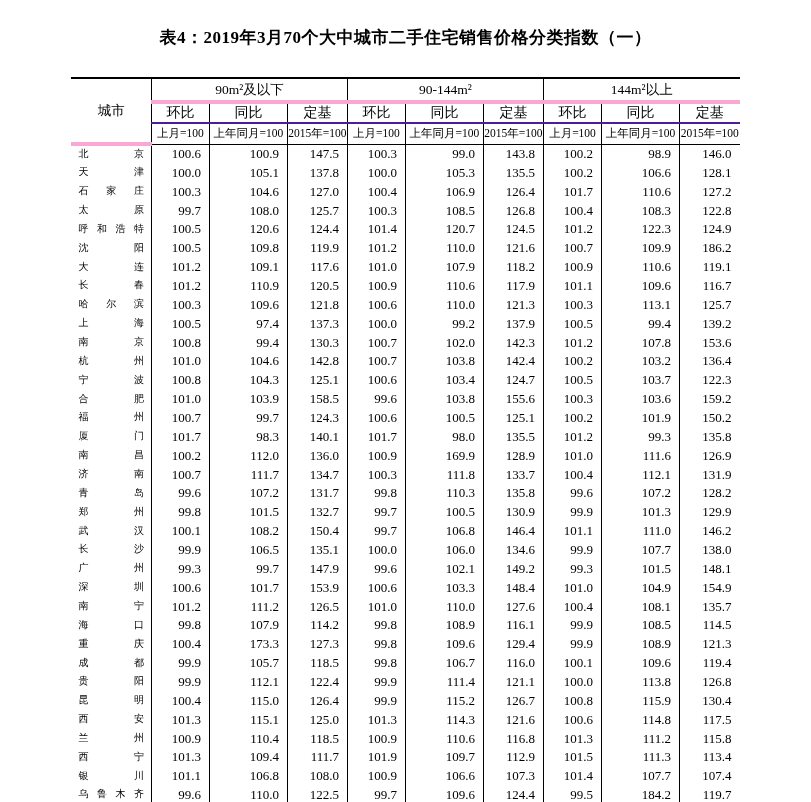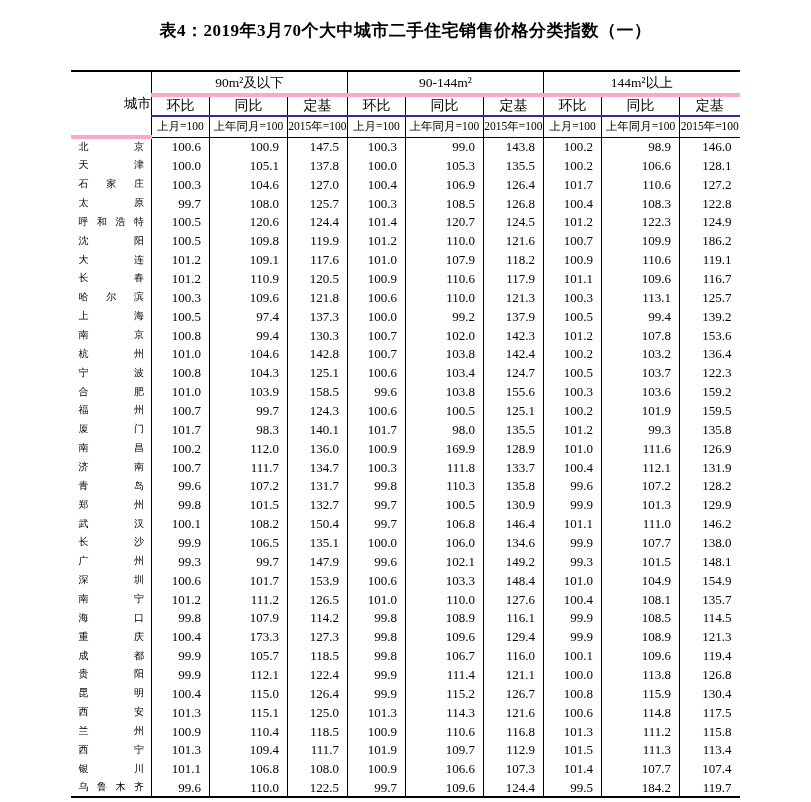--- a/index.html
+++ b/index.html
@@ -10,21 +10,21 @@
     color: #000000;
   }
   .page {
     position: relative;
     width: 811px;
     height: 802px;
     background: #ffffff;
     overflow: hidden;
   }
   .title {
-    margin: 4px;
+    margin: 11px;
     padding-top: 15px;
     font-size: 17px;
     line-height: 24px;
     font-weight: bold;
     text-align: center;
     letter-spacing: 0.5px;
   }
   table.tbl {
     border-collapse: collapse;
     table-layout: fixed;
@@ -45,21 +45,21 @@
   .tbl th.no-r { border-right: none; }
 
   tr.h1 { height: 24px; }
   tr.h2 { height: 20px; }
   tr.h3 { height: 21px; }
   tr.h1 th { border-bottom: 4px solid #f9a8d4; font-size: 13.5px; }
   tr.h2 th { border-bottom: 2px solid #4c1d95; font-size: 14px; }
   tr.h3 th { border-bottom: 1px solid #000; font-size: 11.5px; text-align: center; }
   th.city-h {
     font-size: 14px;
-    text-align: right;
+    text-align: center;
     border-bottom: 1px solid #000;
   }
   .grp, .metric, .base { text-align: center; }
 
   tbody tr { height: 18.86px; }
   td.city { padding: 0 7px; font-size: 10px; }
   td.city .city-inner {
     display: block;
     width: 100%;
     text-align: justify;
@@ -324,21 +324,21 @@
             <span class="city-inner">福州</span>
           </td>
           <td class="num">100.7</td>
           <td class="num">99.7</td>
           <td class="num">124.3</td>
           <td class="num">100.6</td>
           <td class="num">100.5</td>
           <td class="num">125.1</td>
           <td class="num">100.2</td>
           <td class="num">101.9</td>
-          <td class="num">159.5</td>
+          <td class="num">150.2</td>
         </tr>
         <tr>
           <td class="city">
             <span class="city-inner">厦门</span>
           </td>
           <td class="num">101.7</td>
           <td class="num">98.3</td>
           <td class="num">140.1</td>
           <td class="num">101.7</td>
           <td class="num">98.0</td>

